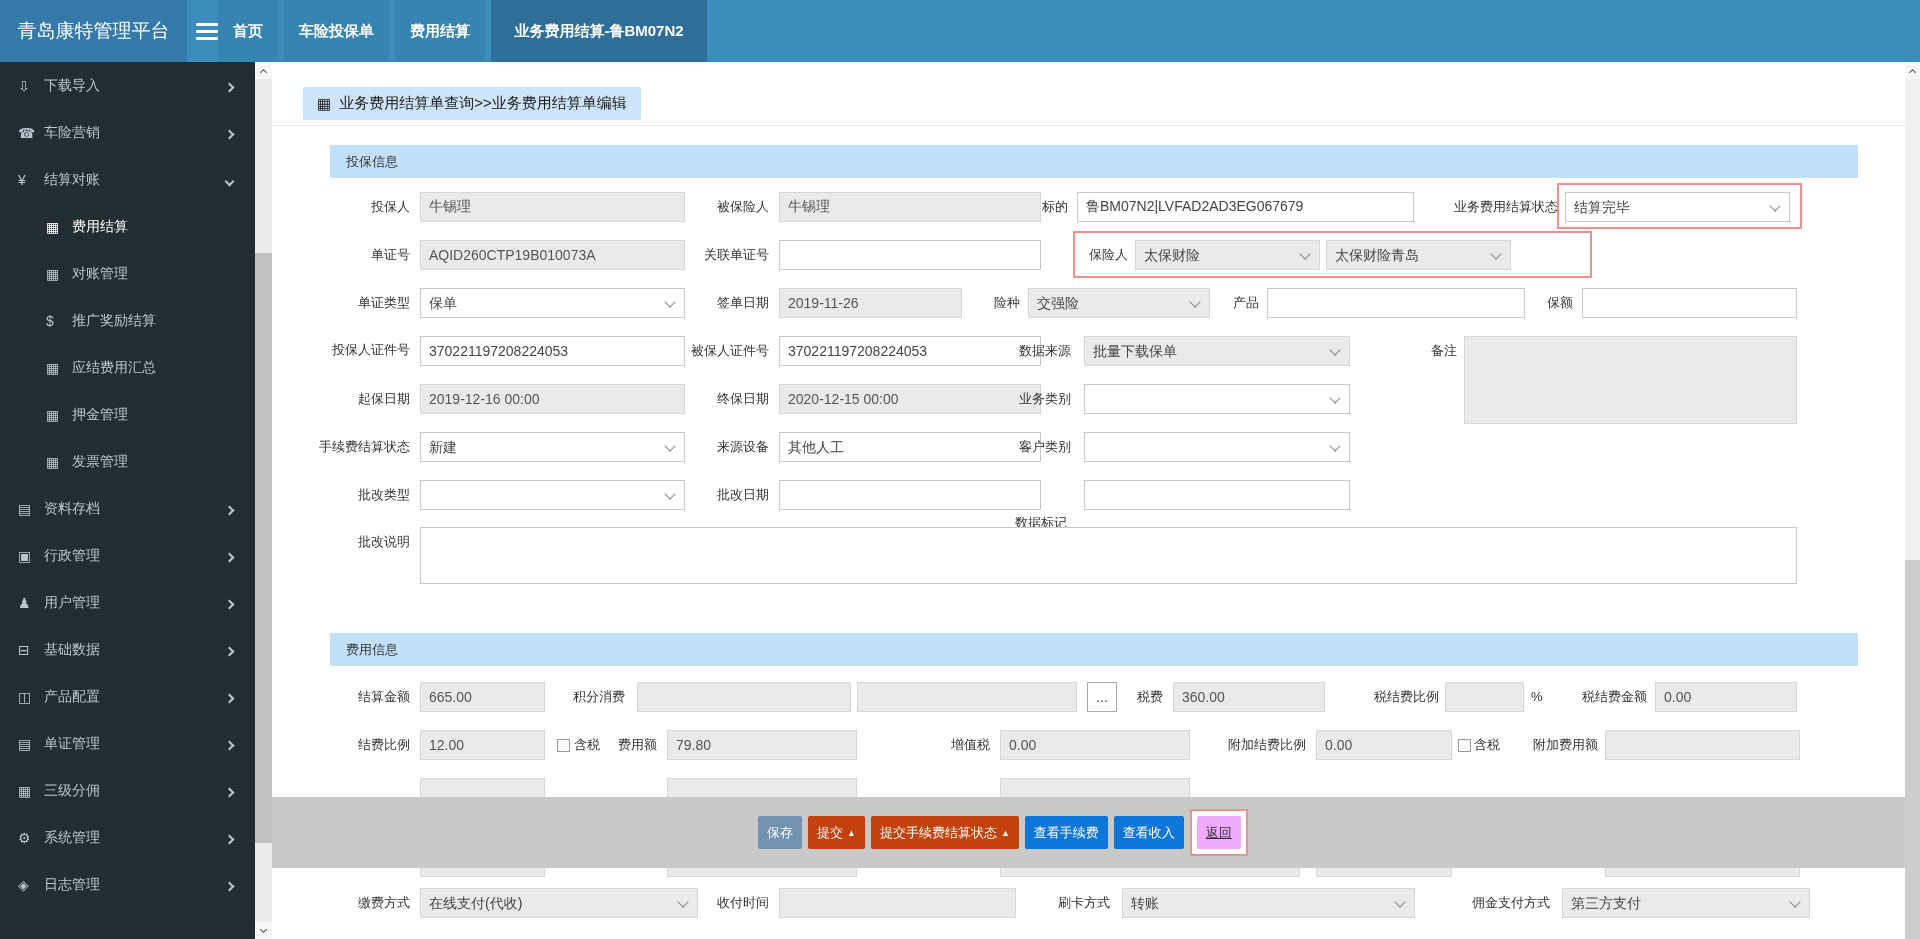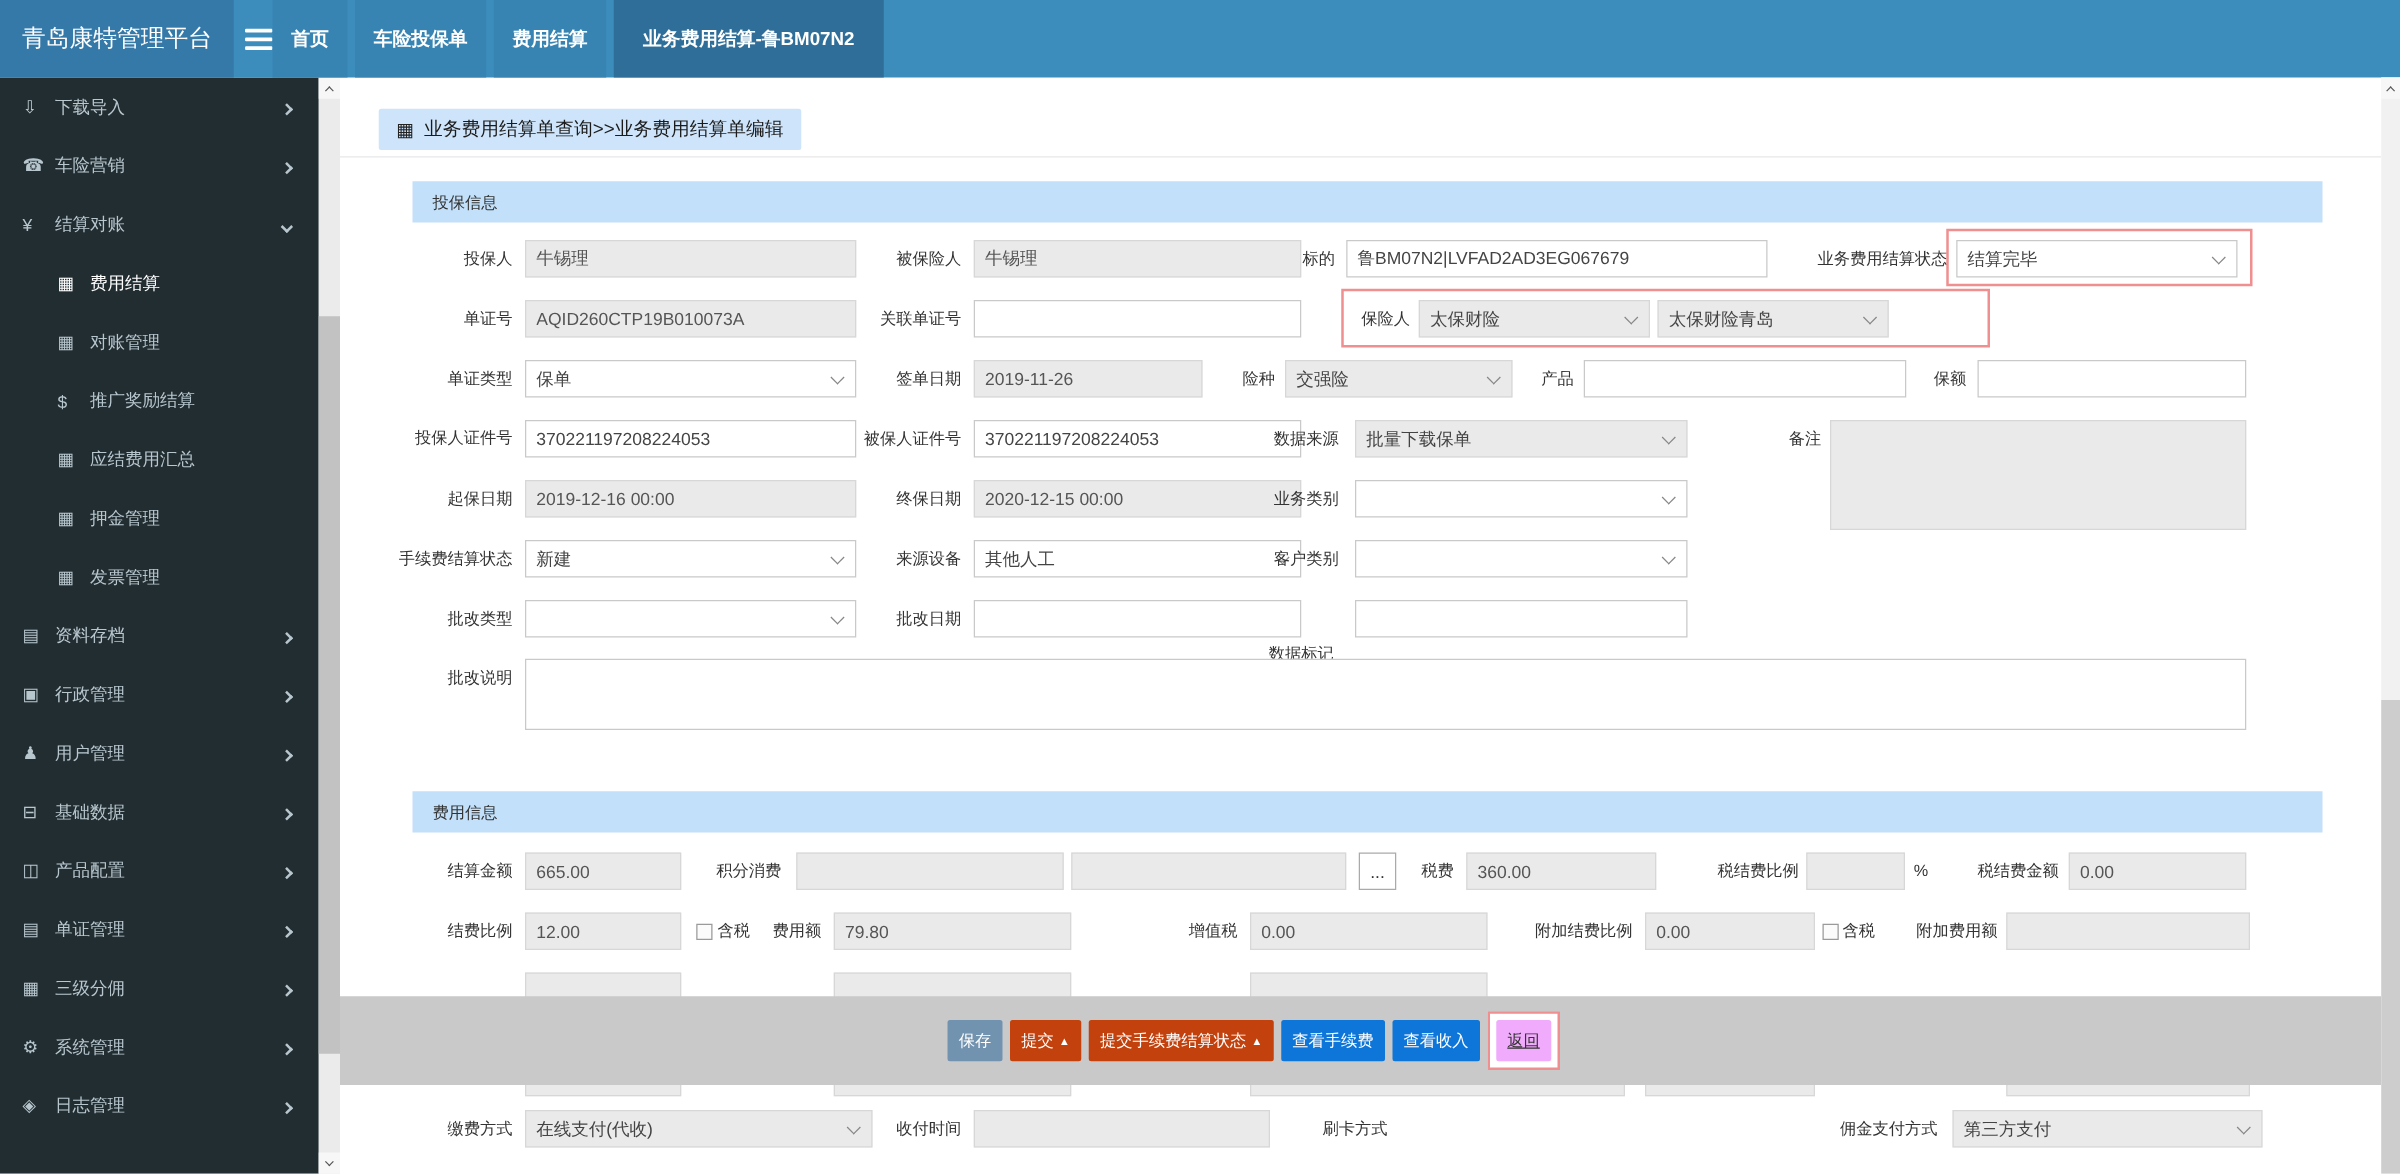--- a/index.html
+++ b/index.html
@@ -335,20 +335,21 @@
             </button>
           </span>
       </div>
     </div>
 
     <span class="lb" style="left:20px;top:826px;width:118px;">缴费方式</span>
     <div class="sel dis" style="left:148px;top:826px;width:278px;"><span>在线支付(代收)</span></div>
     <span class="lb" style="left:397px;top:826px;width:100px;">收付时间</span>
     <input class="ipt dis" style="left: 507px; top: 826px; width: 237px;" value="">
     <span class="lb" style="left:758px;top:826px;width:80px;">刷卡方式</span>
+    <div class="sel dis" style="left:850px;top:826px;width:293px;"><span>转账</span></div>
     <span class="lb" style="left:1168px;top:826px;width:110px;">佣金支付方式</span>
     <div class="sel dis" style="left:1290px;top:826px;width:248px;"><span>第三方支付</span></div>
   </main>
 
   <div class="page-scroll">
     <div class="scroll-arrow up" style="top:0;">
         <i class="chev"></i>
       </div>
     <div class="thumb"></div>
   </div>

